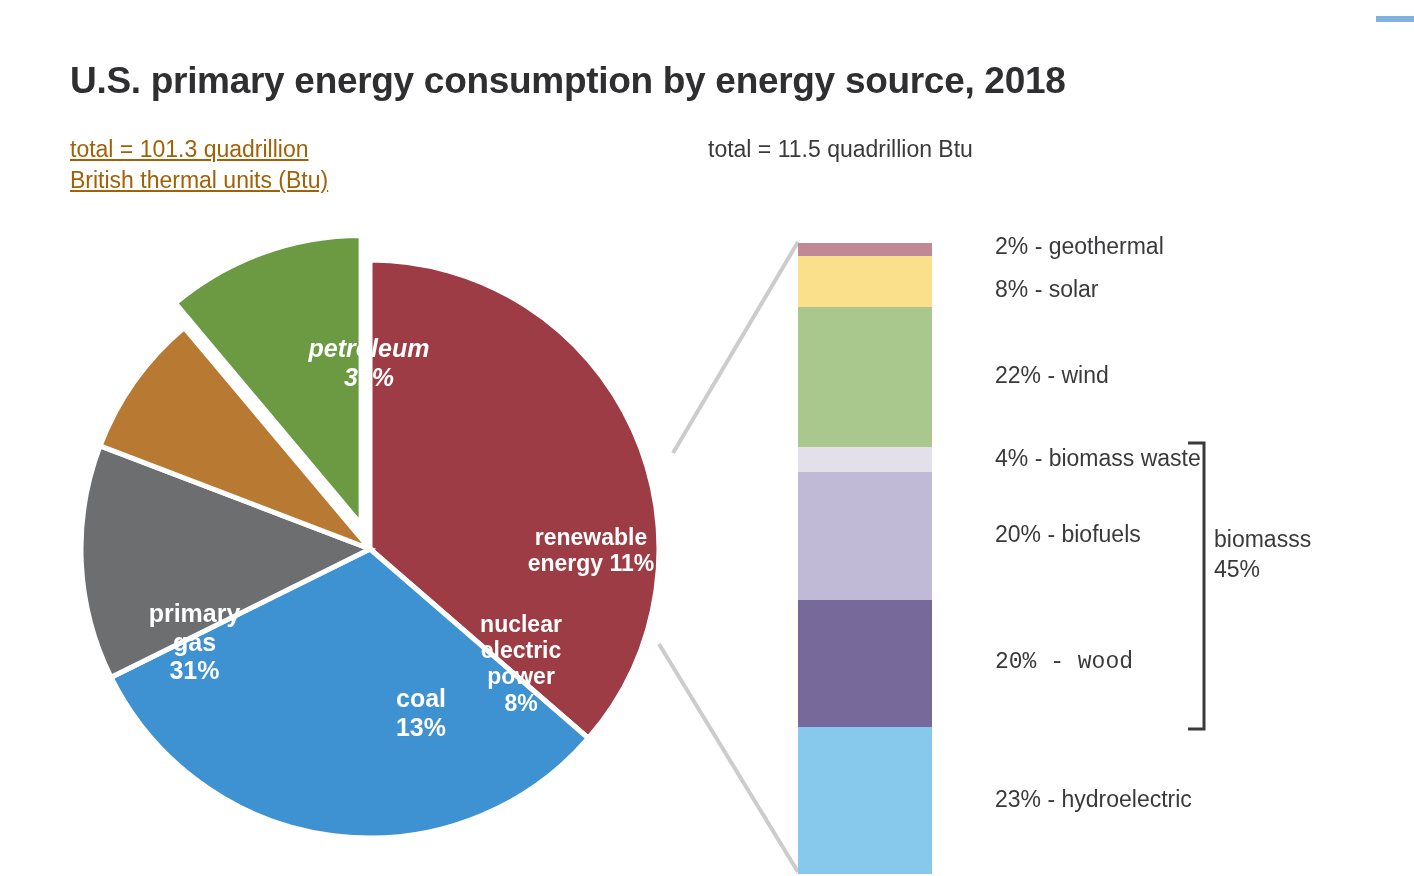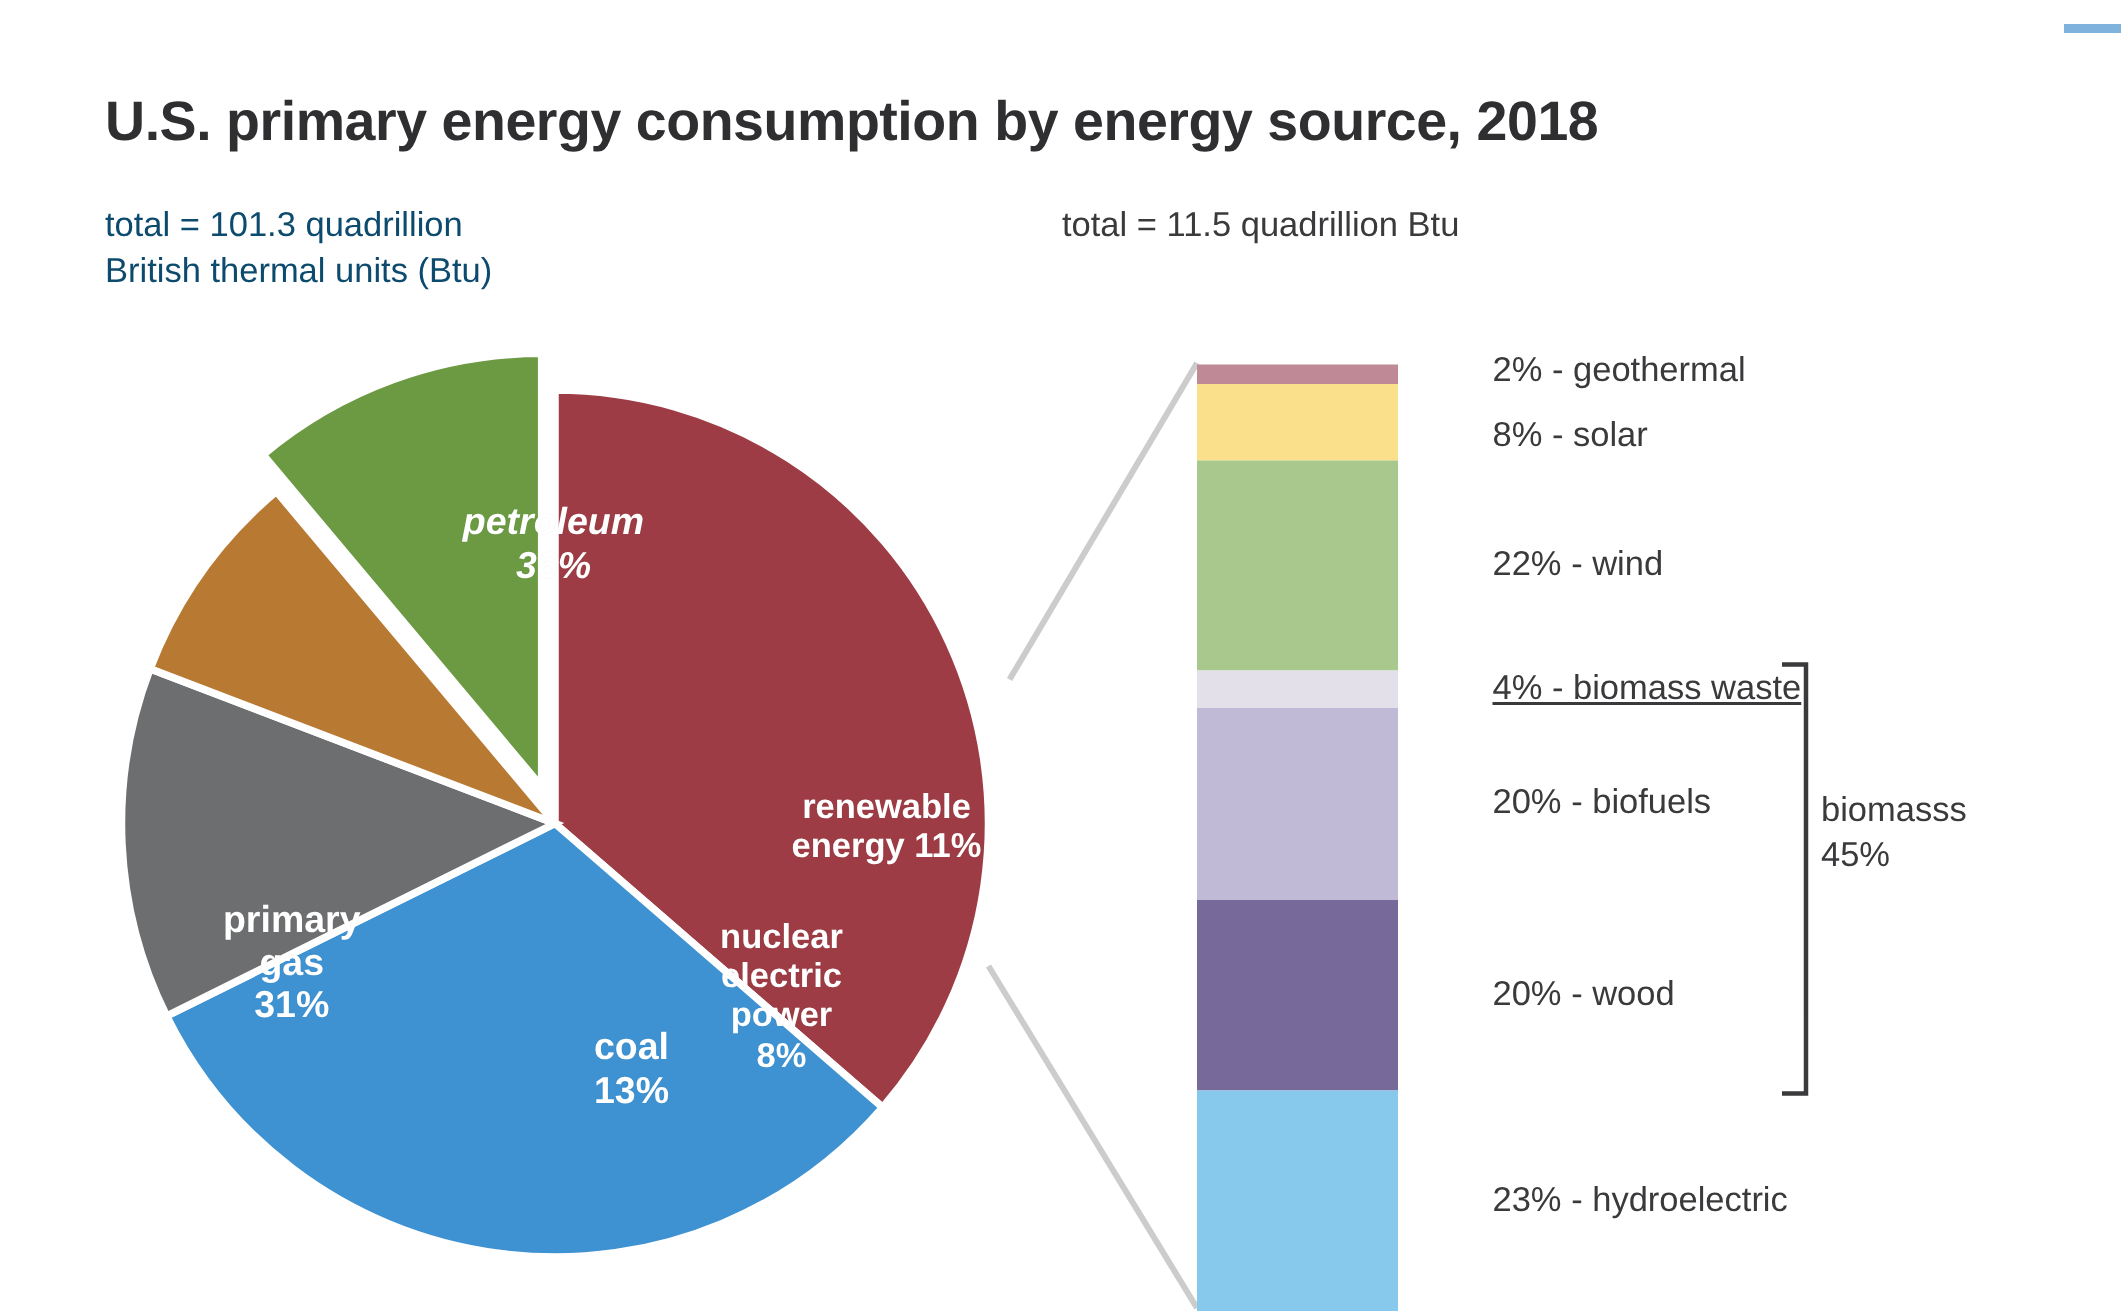--- a/index.html
+++ b/index.html
@@ -14,22 +14,23 @@
   #root{position:absolute;left:0;top:16px;width:1414px;height:876px;}
 
   
   .title{
     position:absolute;left:70px;top:44px;
     font-size:37px;font-weight:bold;color:#2f2f31;
     letter-spacing:-0.3px;white-space:nowrap;
   }
   .subtotal-left{
     position:absolute;left:70px;top:118px;
-    font-size:23px;line-height:31px;color:#0c4a6e;
+    font-size:23px;line-height:31px;color:#a16207;
     width:380px;
+    text-decoration:underline;
   }
   .subtotal-right{
     position:absolute;left:708px;top:118px;
     font-size:23px;line-height:31px;color:#3a3a3c;
     white-space:nowrap;
   }
 
   
   #pie-svg{position:absolute;left:0px;top:0px;width:1414px;height:876px;}
   .slice-label{
@@ -143,17 +144,17 @@
     <path d="M2 2 L18 2 L18 288 L2 288" fill="none" stroke="#3a3a3c" stroke-width="3"></path>
   </svg>
   <div class="bracket-label">
     <div>biomasss</div>
     <div>45%</div>
   </div>
 
 <div class="bar-label" style="top: 217px;">2% - geothermal</div>
     <div class="bar-label" style="top: 260px;">8% - solar</div>
     <div class="bar-label" style="top: 345.848px;">22% - wind</div>
-    <div class="bar-label" style="top: 428.707px; text-decoration: underline;">4% - biomass waste</div>
+    <div class="bar-label" style="top: 428.707px;">4% - biomass waste</div>
     <div class="bar-label" style="top: 505.192px;">20% - biofuels</div>
-    <div class="bar-label" style="top: 632.667px;">20% - wood</div>
+    <div class="bar-label" style="top: 632.667px; font-family: Liberation Mono, monospace;">20% - wood</div>
     <div class="bar-label" style="top: 769.702px;">23% - hydroelectric</div>
   </div>
 
 </body></html>

